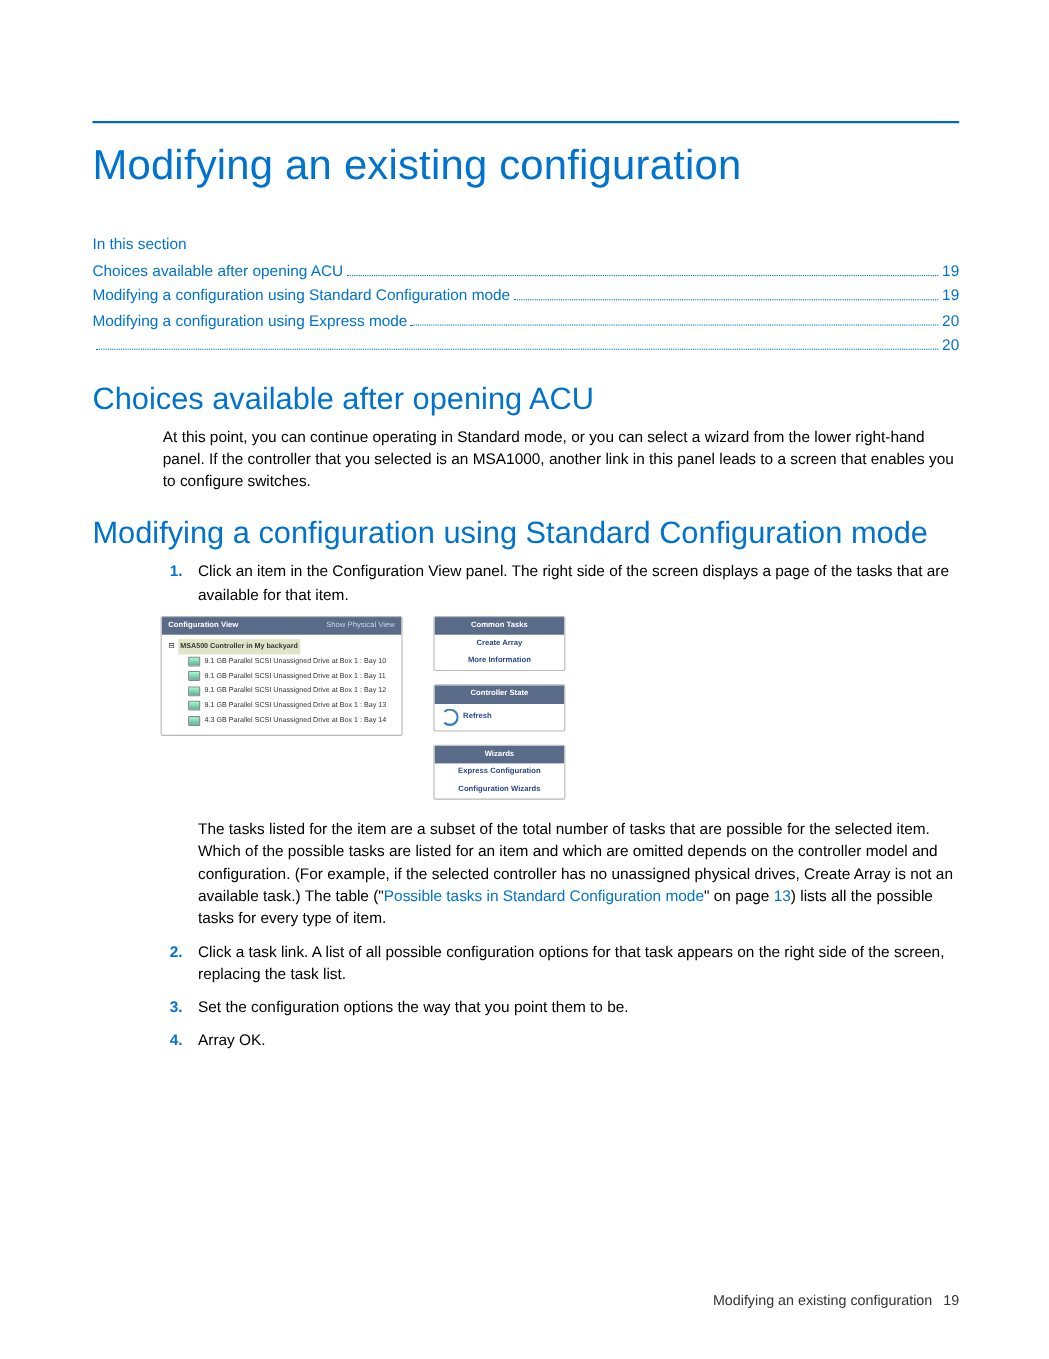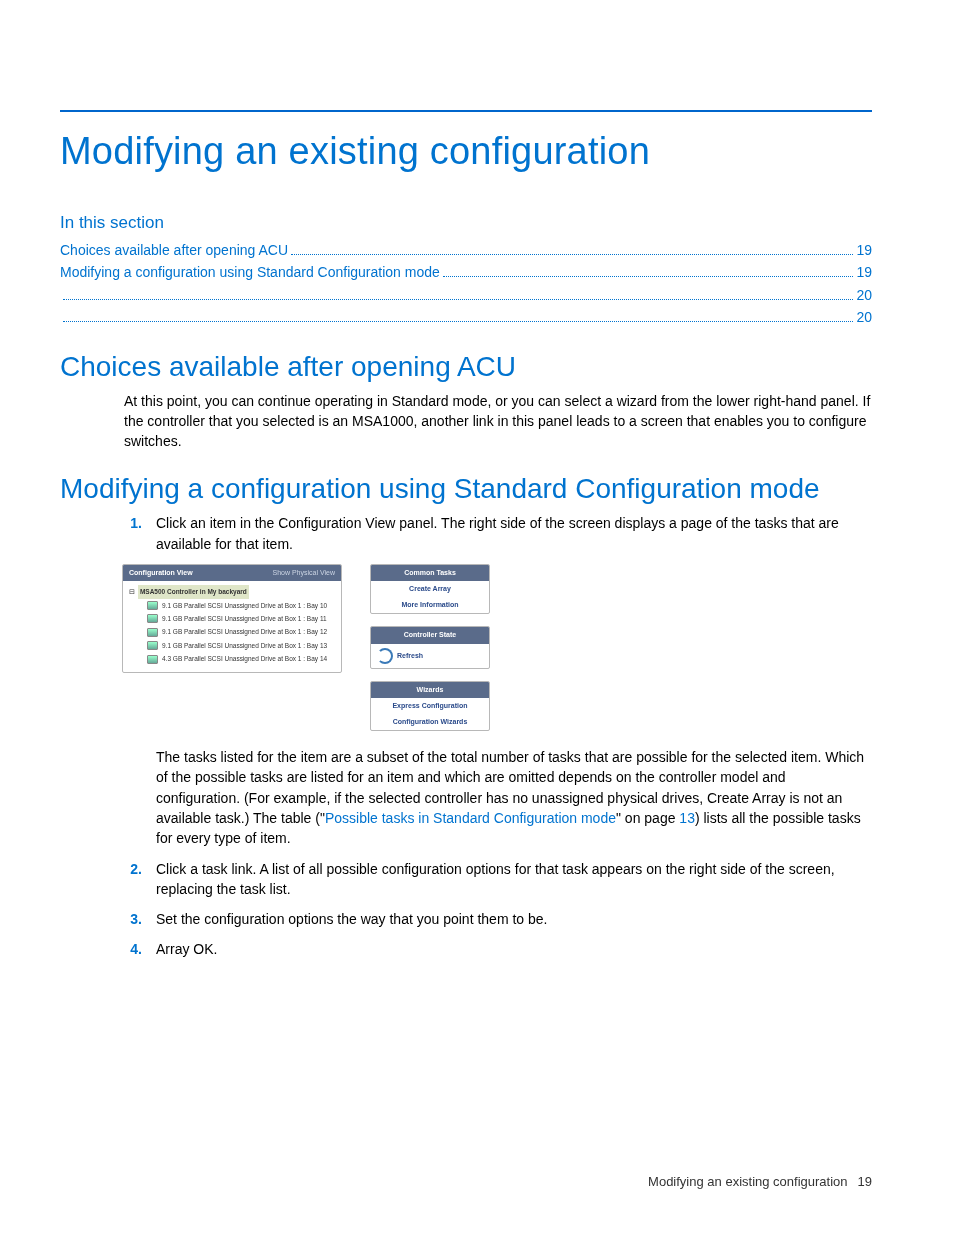--- a/index.html
+++ b/index.html
@@ -8,20 +8,21 @@
     font-family: Arial, Helvetica, sans-serif;
     background: #fff;
     color: #000;
     width: 954px;
   }
   .page {
     padding: 110px 82px 40px 60px;
     box-sizing: border-box;
     min-height: 1235px;
     position: relative;
+    margin-left: 24px;
   }
   .rule {
     border-top: 2px solid #0066cc;
     margin-bottom: 18px;
   }
   .h1 {
     font-family: "Trebuchet MS", "Lucida Sans", Arial, sans-serif;
     font-weight: 300;
     font-size: 38px;
     color: #0073cf;
@@ -31,21 +32,21 @@
   .h2 {
     font-family: "Trebuchet MS", "Lucida Sans", Arial, sans-serif;
     font-weight: 300;
     font-size: 28px;
     color: #0073cf;
     margin: 22px 0 8px 0;
   }
   .h3 {
     font-family: "Trebuchet MS", "Lucida Sans", Arial, sans-serif;
     font-weight: 300;
-    font-size: 17px;
+    font-size: 14px;
     color: #0073cf;
     margin: 0 0 6px 0;
   }
   .toc {
     margin-bottom: 14px;
   }
   .toc-row {
     display: flex;
     font-family: "Trebuchet MS", "Lucida Sans", Arial, sans-serif;
     font-size: 14px;
@@ -183,20 +184,21 @@
       <span class="toc-label">Choices available after opening ACU</span>
       <span class="toc-dots"></span>
       <span class="toc-page">19</span>
     </div>
     <div class="toc-row">
       <span class="toc-label">Modifying a configuration using Standard Configuration mode</span>
       <span class="toc-dots"></span>
       <span class="toc-page">19</span>
     </div>
     <div class="toc-row">
+      <span class="toc-label">Modifying a configuration using Express mode</span>
       <span class="toc-dots"></span>
       <span class="toc-page">20</span>
     </div>
     <div class="toc-row">
       <span class="toc-dots"></span>
       <span class="toc-page">20</span>
     </div>
   </div>
 
   <h2 class="h2">Choices available after opening ACU</h2>

